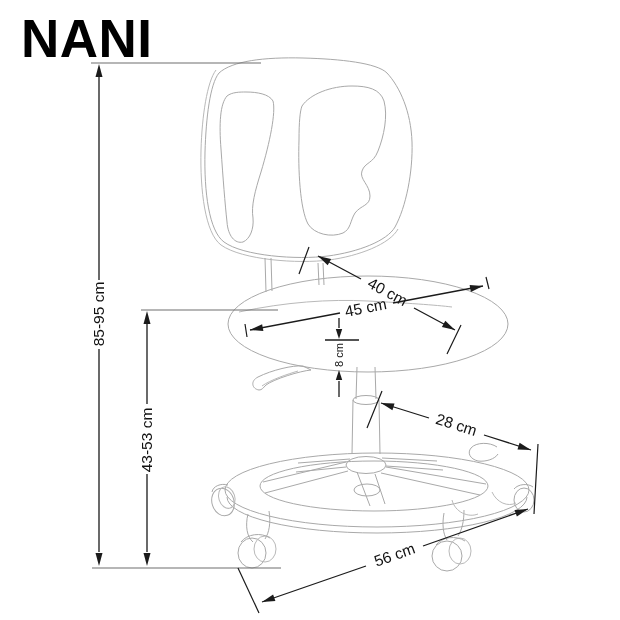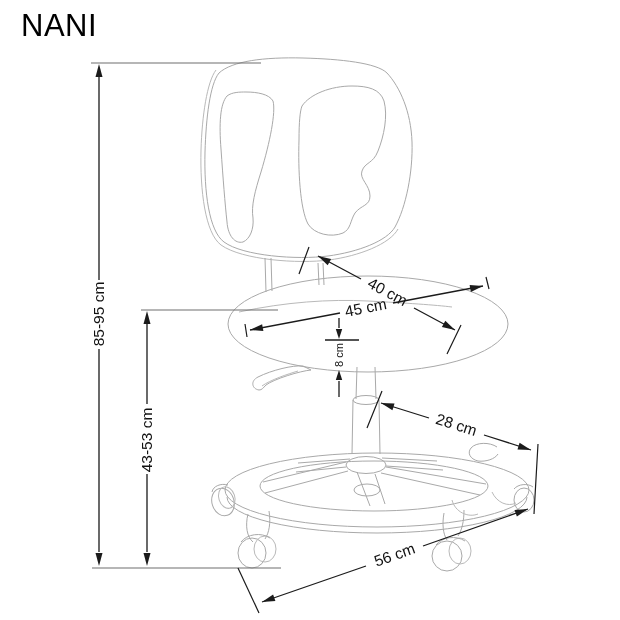--- a/index.html
+++ b/index.html
@@ -1,18 +1,18 @@
 <!DOCTYPE html>
 <html><head>
 <meta charset="utf-8">
 <style>
   html,body{margin:0;padding:0;background:#fff;}
   .page{position:relative;width:620px;height:620px;background:#ffffff;overflow:hidden;
         font-family:"Liberation Sans",sans-serif;}
-  .title{position:absolute;left:21px;top:8px;font-size:31px;font-weight:400;
+  .title{position:absolute;left:21px;top:8px;font-size:53px;font-weight:700;
          letter-spacing:.5px;color:#000;}
   svg{position:absolute;left:0;top:0;}
   .art{stroke:#a9a9a9;fill:none;stroke-width:1;}
   .artd{stroke:#b9b9b9;fill:none;stroke-width:1;}
   .ext{stroke:#6e6e6e;stroke-width:1.2;fill:none;}
   .dim{stroke:#1b1b1b;stroke-width:1.3;fill:none;}
   .tick{stroke:#1b1b1b;stroke-width:1.2;fill:none;}
   .arr{fill:#1b1b1b;stroke:none;}
   text{fill:#111;font-family:"Liberation Sans",sans-serif;font-size:15.5px;text-anchor:middle;}
   text.small{font-size:11px;}

